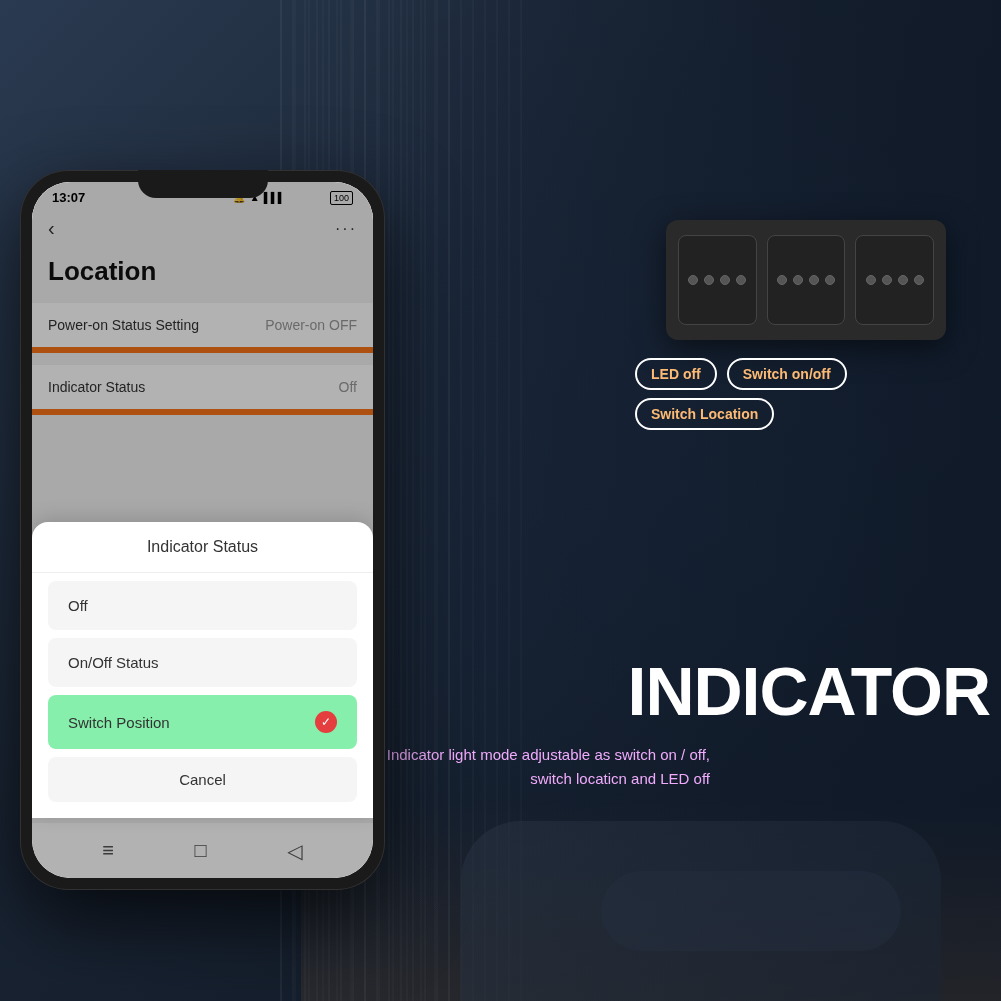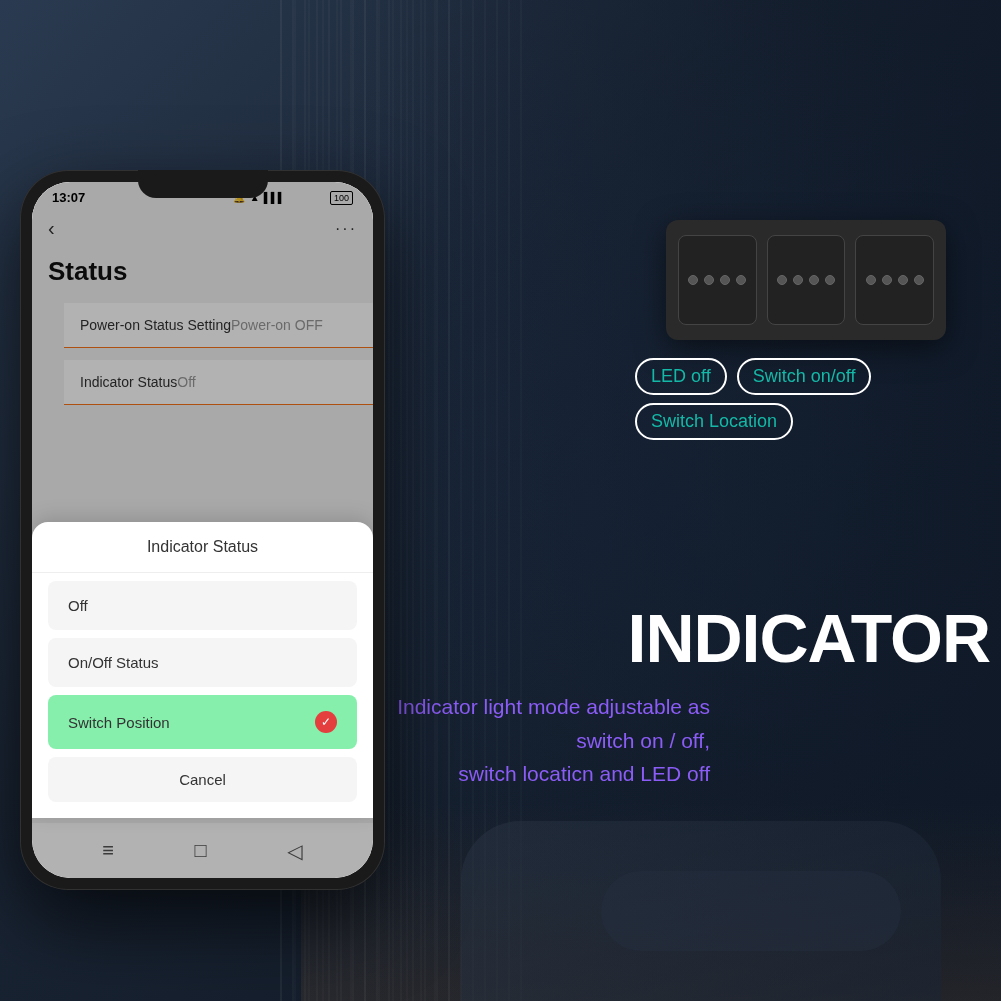--- a/index.html
+++ b/index.html
@@ -139,26 +139,25 @@
       font-size: 26px;
       font-weight: 600;
       color: #111;
       padding: 8px 16px 16px;
       background: #f2f2f2;
     }
 
     
     .setting-row {
       display: flex;
-      justify-content: flex-start;
+      justify-content: space-between;
       align-items: center;
       padding: 14px 16px;
       background: #fff;
-      border-bottom: 1px solid #f97316;
-      margin-left: 32px;
+      border-bottom: 6px solid #f97316;
     }
 
     .setting-row-label {
       font-size: 14px;
       color: #333;
     }
 
     .setting-row-value {
       font-size: 14px;
       color: #999;
@@ -295,41 +294,41 @@
     .switch-dot {
       width: 10px;
       height: 10px;
       background: #555;
       border-radius: 50%;
       border: 1px solid #666;
     }
 
     .tag {
       border: 2px solid #fff;
-      color: #14b8a6;
+      color: #fdba74;
       padding: 6px 14px;
       border-radius: 20px;
-      font-size: 18px;
-      font-weight: 400;
+      font-size: 14px;
+      font-weight: 700;
       background: transparent;
     }
 
     .headline-text {
       font-size: 68px;
       font-weight: 900;
       color: #fff;
       line-height: 1.05;
       letter-spacing: -1px;
       text-transform: uppercase;
     }
 
     .headline-sub {
       margin-top: 16px;
-      font-size: 21px;
-      color: #8b5cf6;
+      font-size: 15px;
+      color: #f0abfc;
       line-height: 1.6;
       max-width: 340px;
     }
 
     
     .wall-area {
       position: absolute;
       top: 200px;
       right: 40px;
       z-index: 2;
@@ -409,21 +408,21 @@
           <span class="status-icon">▌▌▌</span>
           <span class="status-icon" style="font-size:9px;border:1.5px solid #000;padding:1px 3px;border-radius:2px;margin-left:41px;">100</span>
         </div>
       </div>
 
       <div class="app-header">
         <span class="back-btn">‹</span>
         <span class="more-btn">···</span>
       </div>
 
-      <div class="setting-title">Status</div>
+      <div class="setting-title">Location</div>
 
       <div class="setting-row">
         <span class="setting-row-label">Power-on Status Setting</span>
         <span class="setting-row-value">Power-on OFF</span>
       </div>
 
       <div class="setting-spacer"></div>
 
       <div class="setting-row">
         <span class="setting-row-label">Indicator Status</span>

